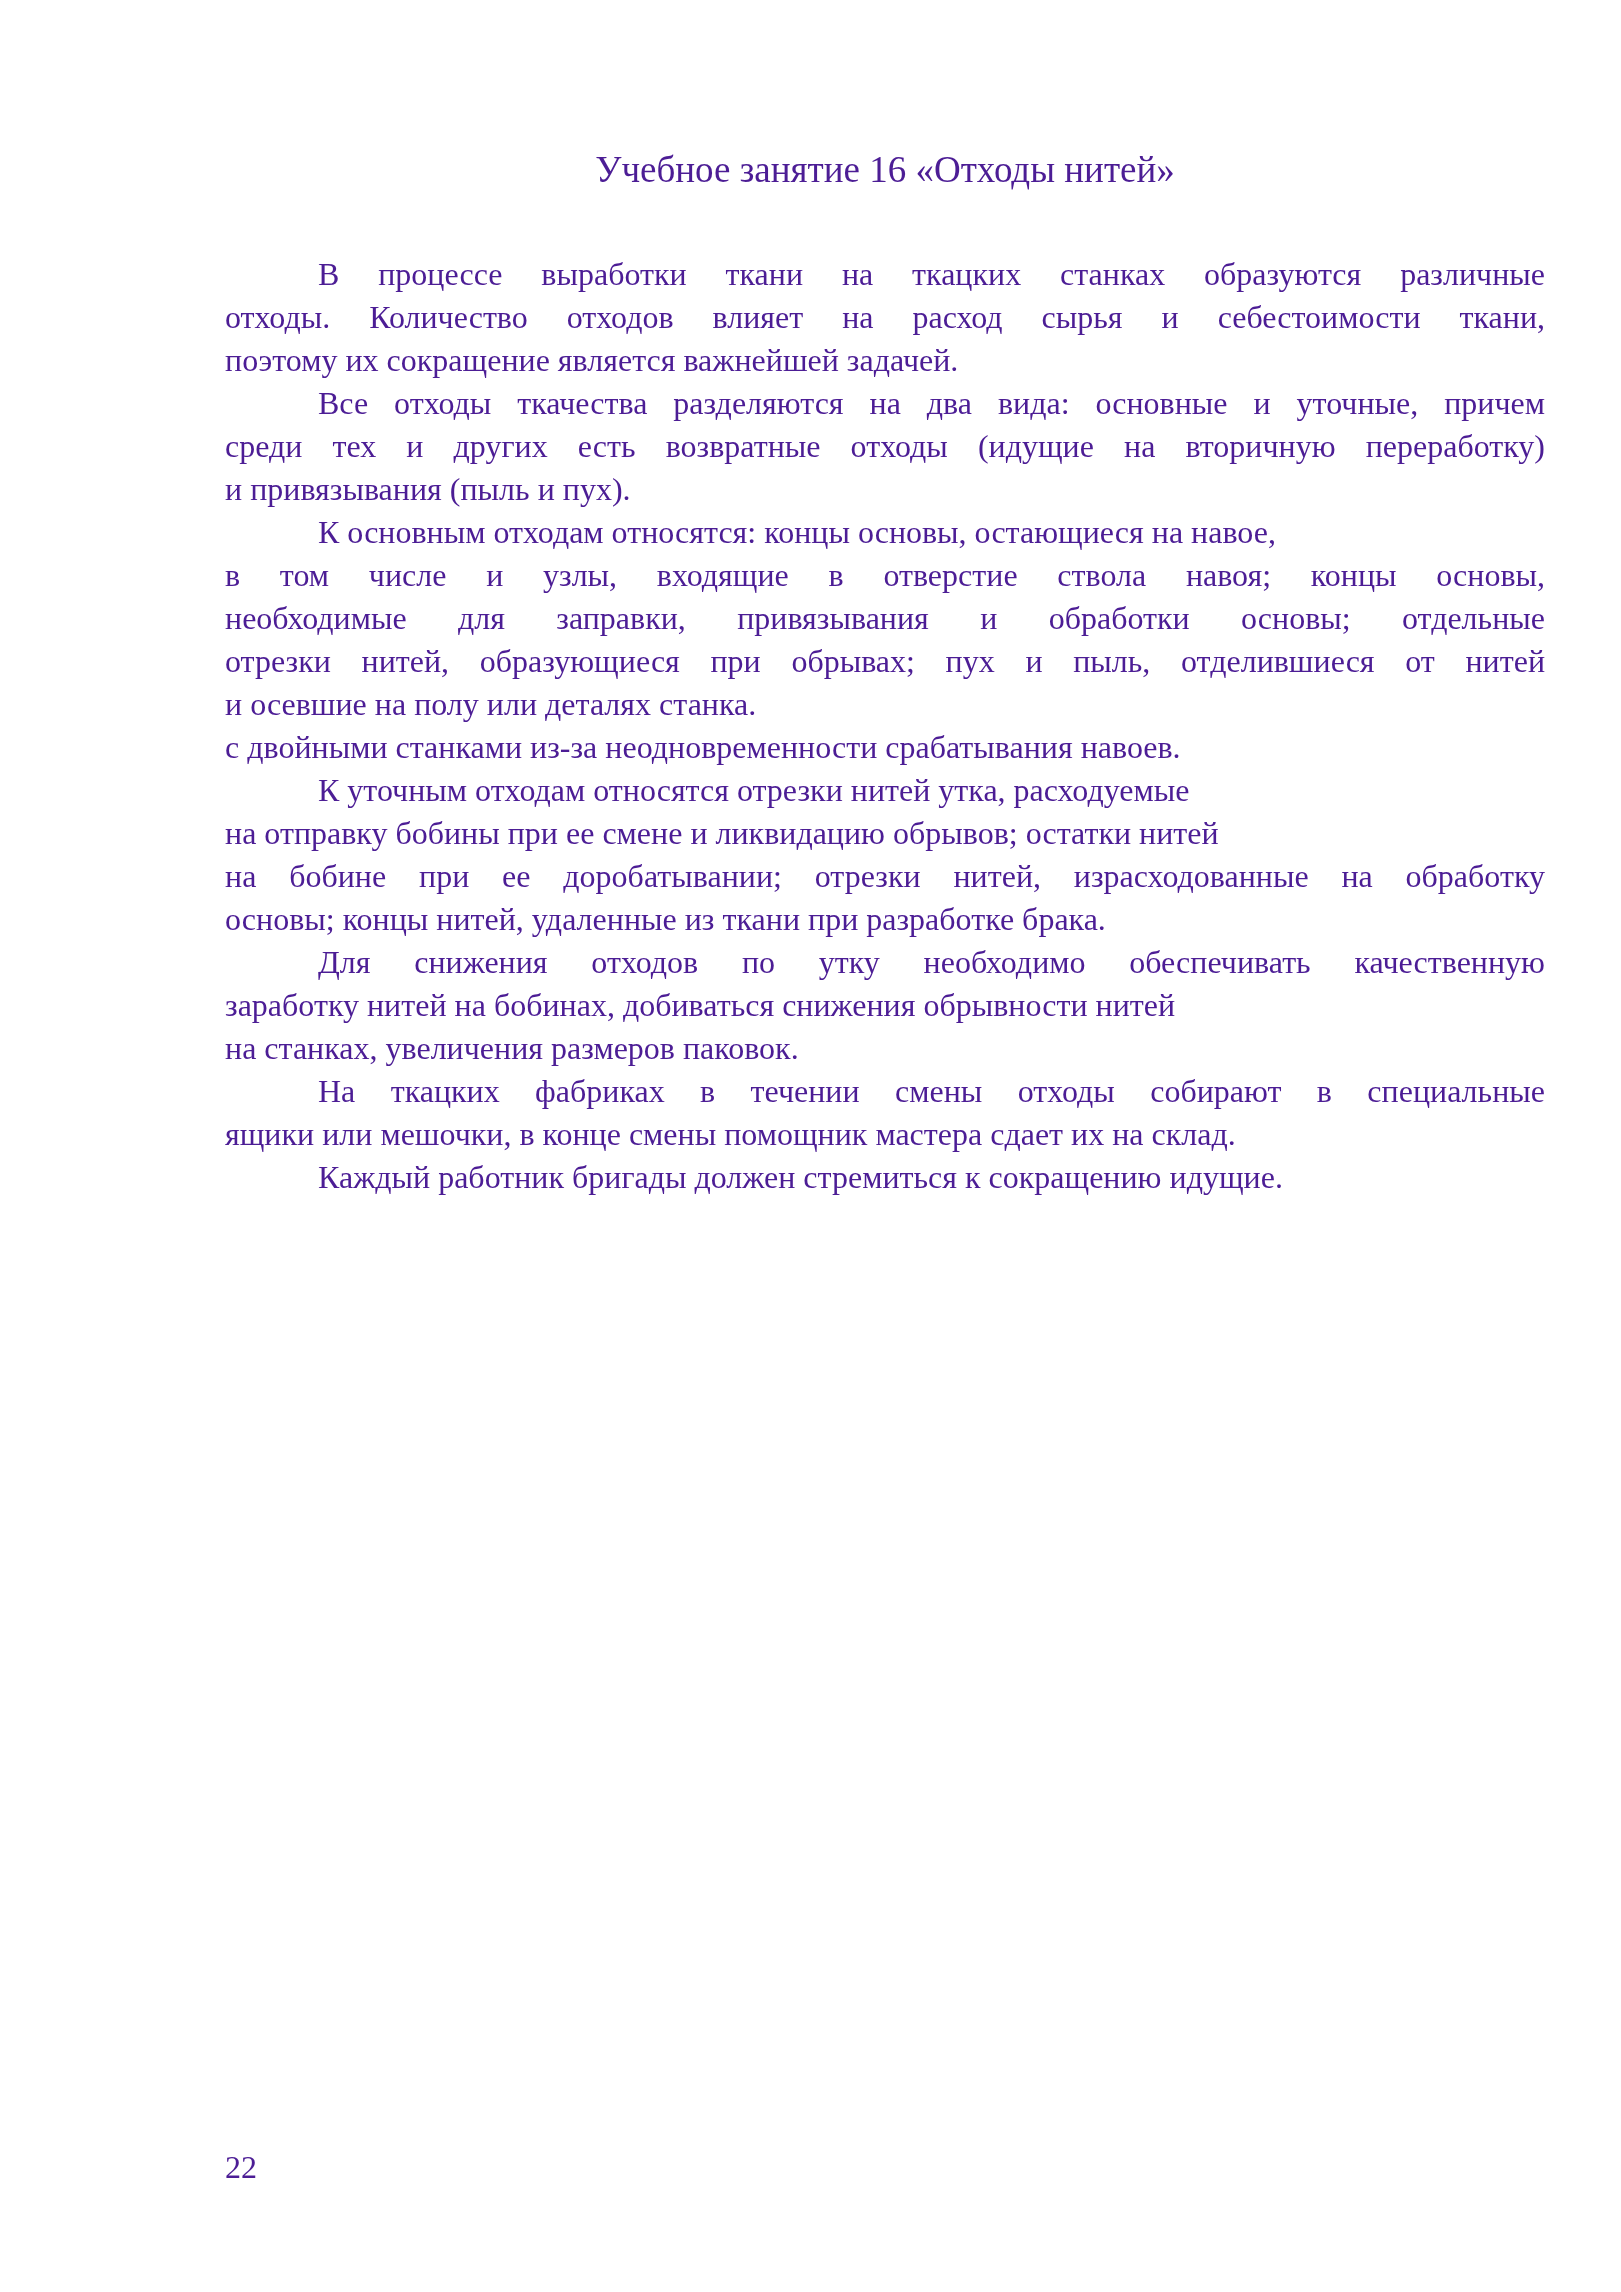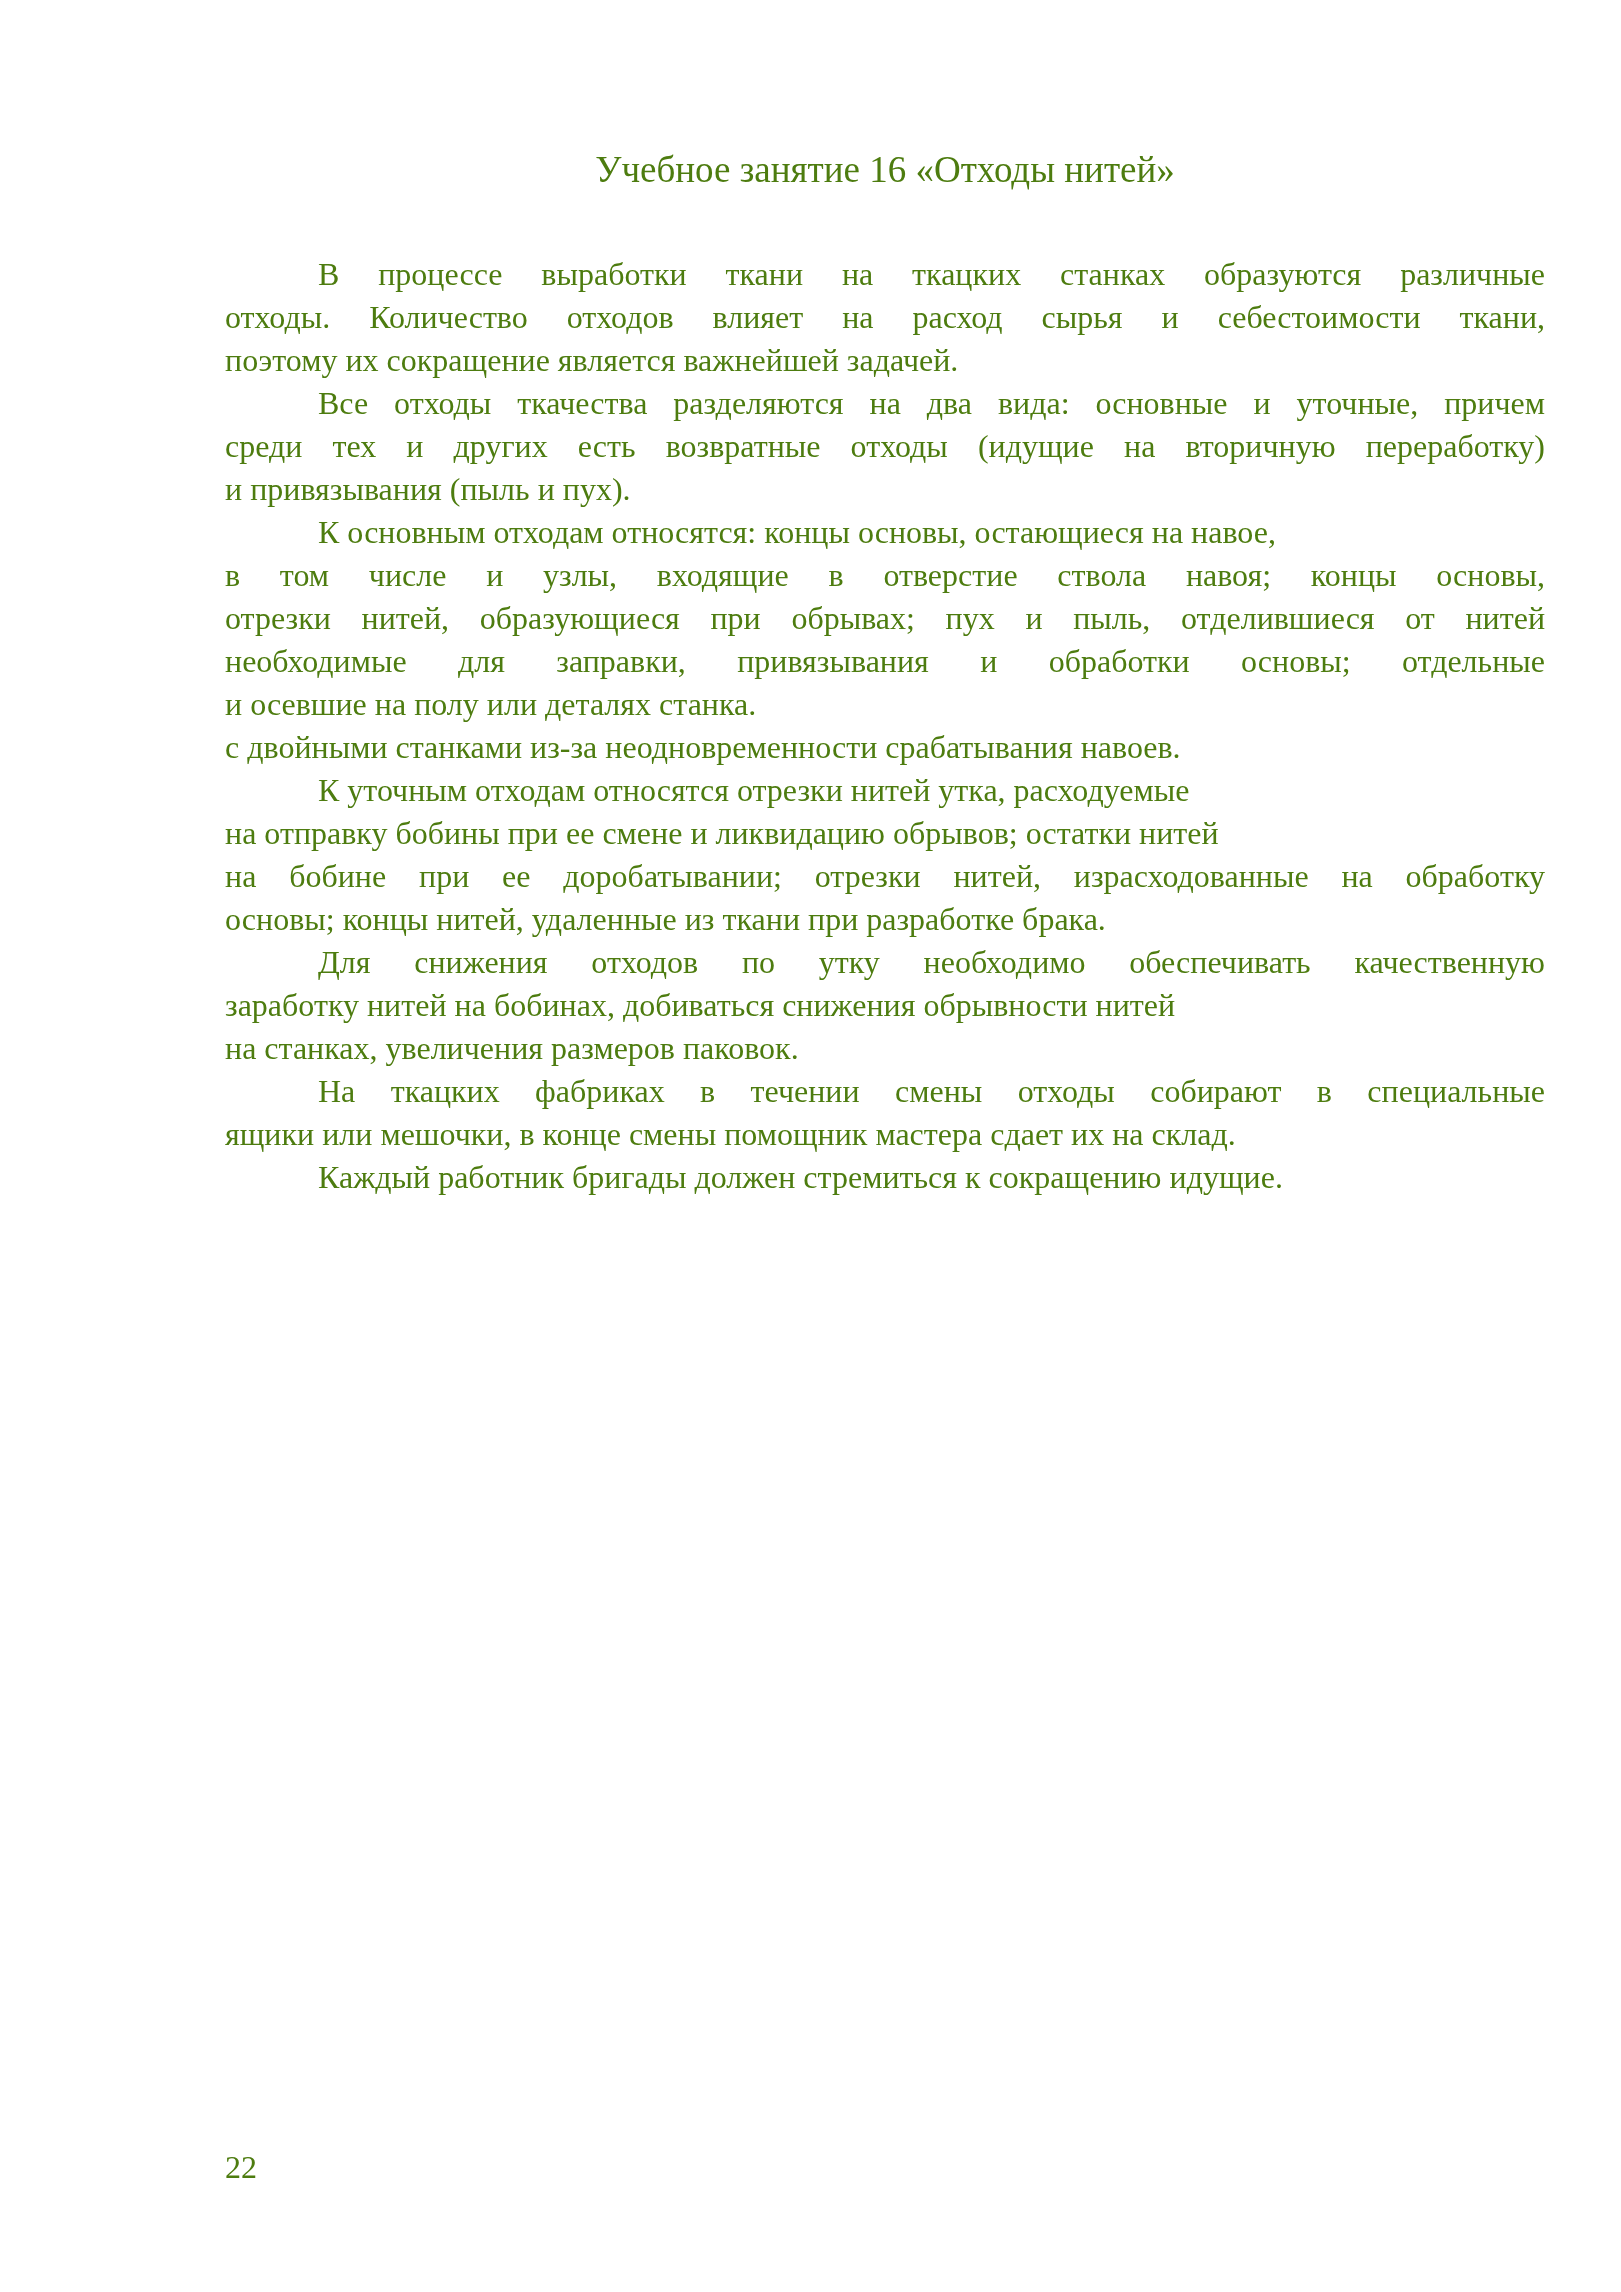--- a/index.html
+++ b/index.html
@@ -6,21 +6,21 @@
     margin: 0;
     padding: 0;
     background: #ffffff;
   }
   .page {
     position: relative;
     width: 1621px;
     height: 2293px;
     background: #ffffff;
     font-family: "Liberation Serif", "DejaVu Serif", serif;
-    color: #4d7c0f;
+    color: #4c1d95;
     overflow: hidden;
   }
   .text-block {
     position: absolute;
     left: 225px;
     top: 147px;
     width: 1320px;
   }
   .doc-title {
     font-size: 37px;
@@ -60,22 +60,22 @@
     <h1 class="doc-title">Учебное занятие 16 «Отходы нитей»</h1>
     <div id="body-container">
         <div class="line justify first">В процессе выработки ткани на ткацких станках образуются различные</div>
         <div class="line justify">отходы. Количество отходов влияет на расход сырья и себестоимости ткани,</div>
         <div class="line">поэтому их сокращение является важнейшей задачей.</div>
         <div class="line justify first">Все отходы ткачества разделяются на два вида: основные и уточные, причем</div>
         <div class="line justify">среди тех и других есть возвратные отходы (идущие на вторичную переработку)</div>
         <div class="line">и привязывания (пыль и пух).</div>
         <div class="line first">К основным отходам относятся: концы основы, остающиеся на навое,</div>
         <div class="line justify">в том числе и узлы, входящие в отверстие ствола навоя; концы основы,</div>
+        <div class="line justify">необходимые для заправки, привязывания и обработки основы; отдельные</div>
         <div class="line justify">отрезки нитей, образующиеся при обрывах; пух и пыль, отделившиеся от нитей</div>
-        <div class="line justify">необходимые для заправки, привязывания и обработки основы; отдельные</div>
         <div class="line">и осевшие на полу или деталях станка.</div>
         <div class="line">с двойными станками из-за неодновременности срабатывания навоев.</div>
         <div class="line first">К уточным отходам относятся отрезки нитей утка, расходуемые</div>
         <div class="line">на отправку бобины при ее смене и ликвидацию обрывов; остатки нитей</div>
         <div class="line justify">на бобине при ее доробатывании; отрезки нитей, израсходованные на обработку</div>
         <div class="line">основы; концы нитей, удаленные из ткани при разработке брака.</div>
         <div class="line justify first">Для снижения отходов по утку необходимо обеспечивать качественную</div>
         <div class="line">заработку нитей на бобинах, добиваться снижения обрывности нитей</div>
         <div class="line">на станках, увеличения размеров паковок.</div>
         <div class="line justify first">На ткацких фабриках в течении смены отходы собирают в специальные</div>

